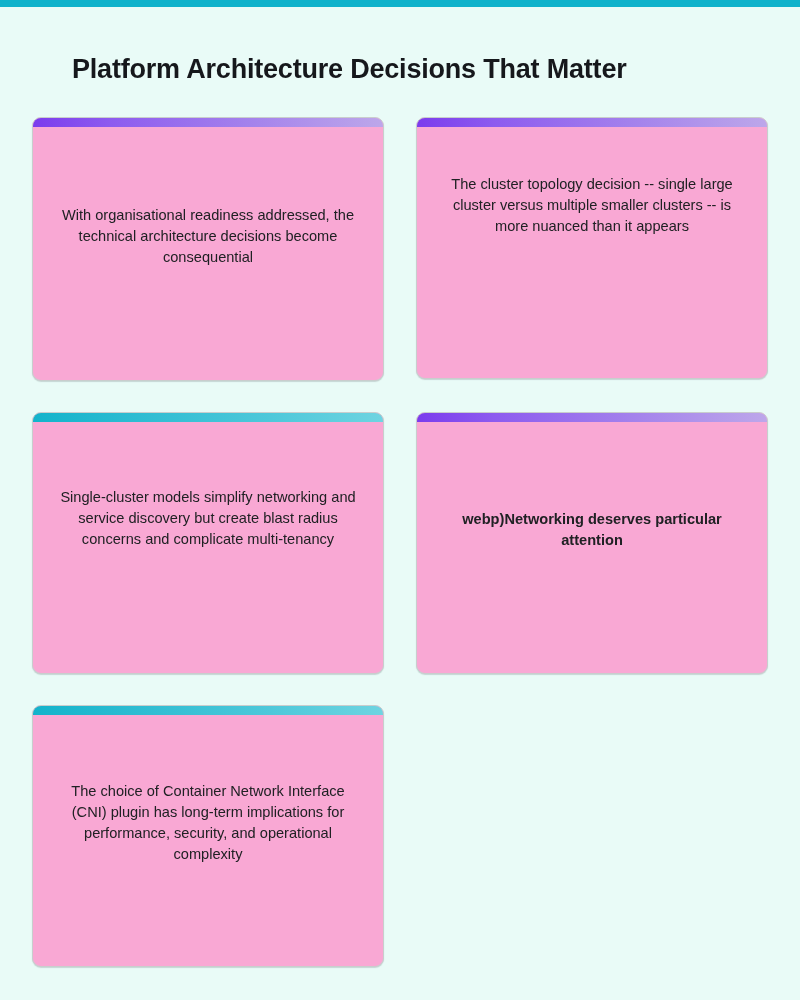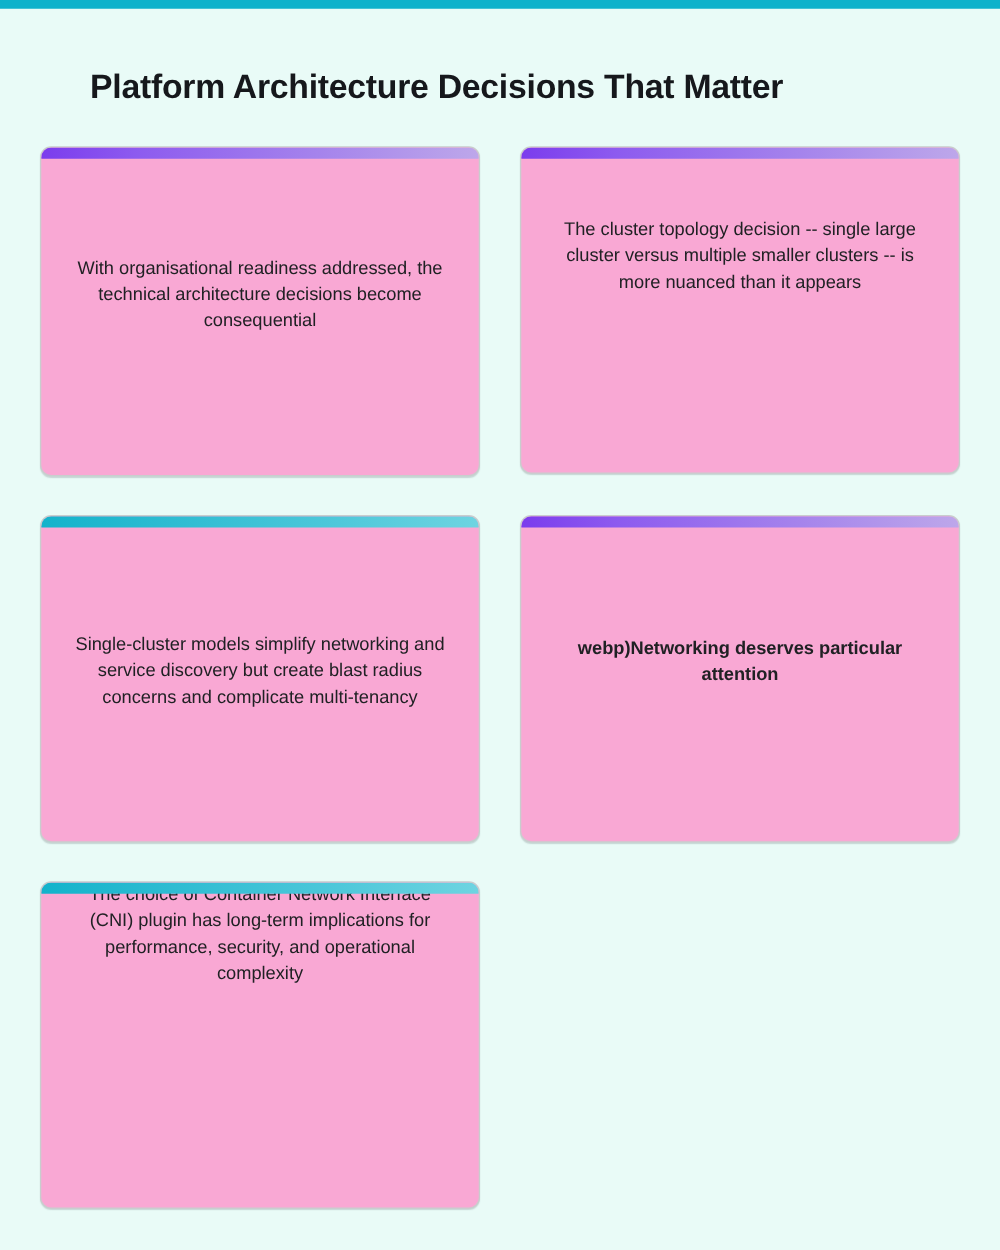--- a/index.html
+++ b/index.html
@@ -82,23 +82,23 @@
     box-sizing: border-box;
     width: 100%;
   }
   .card.row-a .card-text { margin-top: 85px; }
   .card.row-b .card-text { margin-top: 368px; }
   .card.row-c .card-text { margin-top: 0; }
   
   .card[data-card="1"] .card-text { margin-top: 87px; }
   .card[data-card="2"] .card-text { margin-top: 87px; }
   .card[data-card="3"] .card-text { margin-top: 56px; }
-  .card[data-card="4"] .card-text { margin-top: 93px; }
+  .card[data-card="4"] .card-text { margin-top: 74px; }
   .card[data-card="5"] .card-text { margin-top: 96px; font-weight: bold; }
-  .card[data-card="6"] .card-text { }
+  .card[data-card="6"] .card-text { margin-top: 75px; }
 </style>
 </head>
 <body>
 
 <div class="top-accent-bar"></div>
 
 <h1 class="page-title">Platform Architecture Decisions That Matter</h1>
 
 <div class="card-grid">
 

